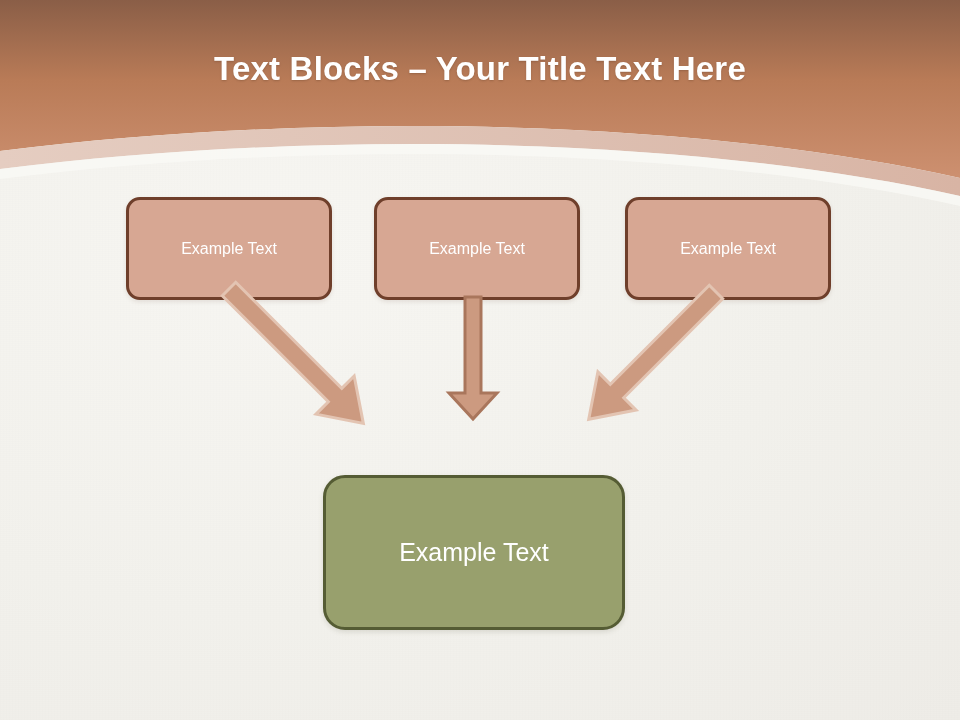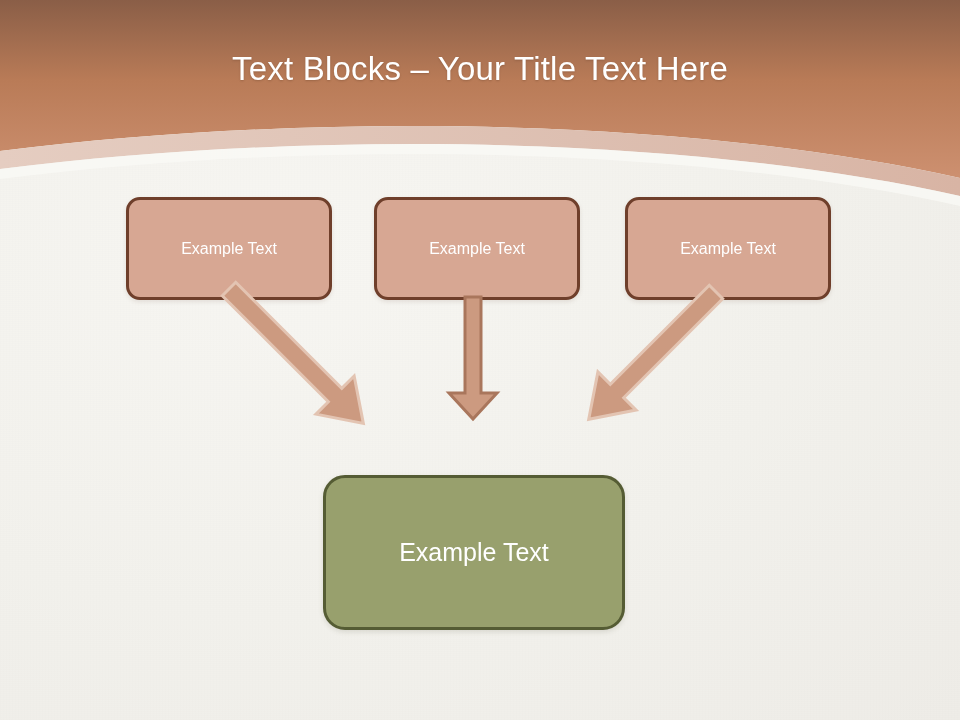--- a/index.html
+++ b/index.html
@@ -52,22 +52,22 @@
     top: 49px;
     width: 960px;
     text-align: center;
     color: #ffffff;
     font-size: 33px;
     line-height: 40px;
     letter-spacing: .2px;
     white-space: nowrap;
     text-shadow: 0 1px 2px rgba(90,55,35,.30);
   }
-  .title .strong { font-weight: normal; }
-  .title .light  { font-weight: normal; }
+  .title .strong { font-weight: bold; }
+  .title .light  { font-weight: bold; }
 
   
   .node {
     position: absolute;
     box-sizing: border-box;
     display: flex;
     align-items: center;
     justify-content: center;
     color: #ffffff;
     text-align: center;

